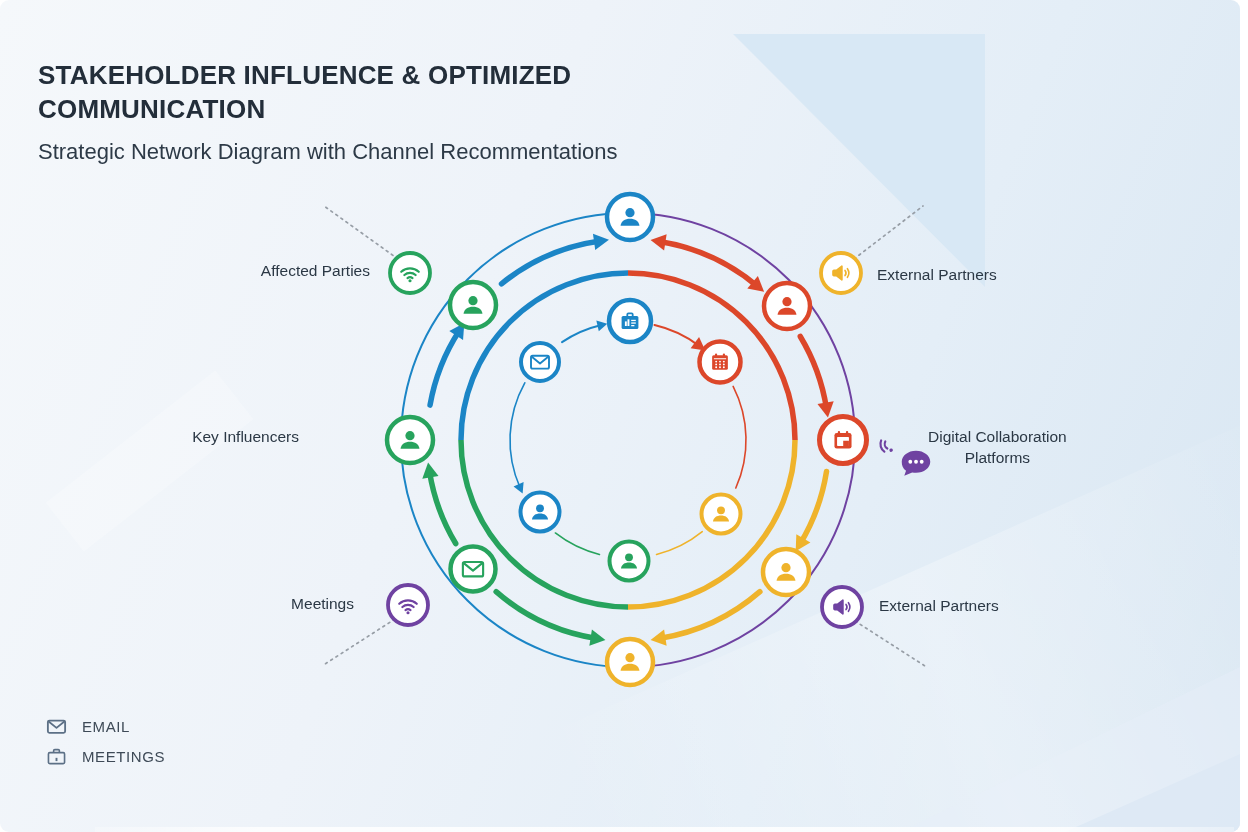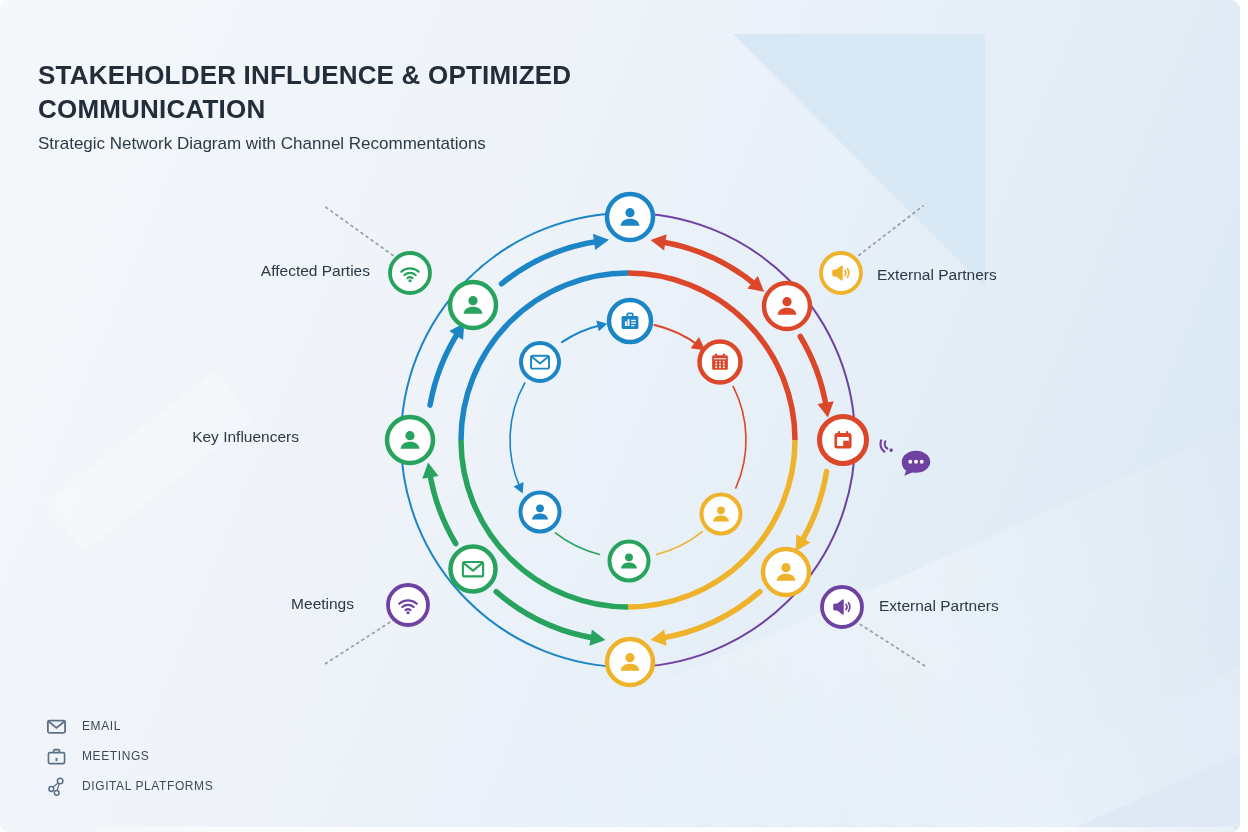--- a/index.html
+++ b/index.html
@@ -13,38 +13,38 @@
   .bg-chev-left{position:absolute;left:42px;top:430px;width:215px;height:62px;
     background:rgba(255,255,255,.22);transform:rotate(-38deg);}
   .bg-sheen{position:absolute;left:560px;top:560px;width:820px;height:300px;
     background:linear-gradient(90deg,rgba(255,255,255,0),rgba(255,255,255,.3) 50%,rgba(255,255,255,0));
     transform:rotate(-24deg);}
   .bottom-strip{position:absolute;left:95px;right:6px;bottom:0;height:5px;
     background:linear-gradient(90deg,rgba(255,255,255,.25),rgba(255,255,255,.85) 15%,rgba(255,255,255,.85) 85%,rgba(255,255,255,.3));}
   #diagram{position:absolute;left:0;top:0;}
   .title{position:absolute;left:38px;top:42px;width:640px;font-size:26px;font-weight:bold;
     letter-spacing:.2px;color:#232e3a;line-height:1.28;}
-  .subtitle{position:absolute;left:38px;top:117px;font-size:17px;color:#2d3a47;}
+  .subtitle{position:absolute;left:38px;top:117px;font-size:22px;color:#2d3a47;}
   .label{position:absolute;font-size:15.5px;color:#2b3845;white-space:nowrap;line-height:20px;}
   .lab-affected{right:870px;top:261px;}
   .lab-key{right:941px;top:427px;}
   .lab-meetings{right:886px;top:594px;}
   .lab-ext-top{left:877px;top:265px;}
   .lab-digital{left:928px;top:426px;text-align:center;line-height:21px;}
   .lab-ext-bottom{left:879px;top:596px;}
   .center-legend{position:absolute;left:548px;top:423px;display:grid;
     grid-template-columns:88px 28px 70px;line-height:21px;font-size:15.5px;color:#2b3845;}
   .cl-right{text-align:right;}
   .cl-dot-cell{display:flex;align-items:center;justify-content:center;}
   .cl-dot{width:9px;height:9px;border-radius:50%;display:inline-block;}
   .cl-left{text-align:center;}
   .bottom-legend{position:absolute;left:45px;top:711px;}
   .leg-row{display:flex;align-items:center;height:30px;}
   .leg-icon{width:23px;height:23px;color:#5c7086;margin-right:14px;flex:0 0 auto;}
-  .leg-label{font-size:12px;letter-spacing:.6px;color:#3e4a57;}
+  .leg-label{font-size:15px;letter-spacing:.6px;color:#3e4a57;}
 </style>
 </head>
 <body>
 
 <div class="canvas">
 
   <div class="bg-tri-tr"></div>
   <div class="bg-shape-br"></div>
   <div class="bg-chev-left"></div>
   <div class="bg-sheen"></div>
@@ -245,37 +245,35 @@
       </g>
     </svg>
 
   <h1 class="title">STAKEHOLDER INFLUENCE &amp; OPTIMIZED COMMUNICATION</h1>
   <p class="subtitle">Strategic Network Diagram with Channel Recommentations</p>
 
   <div class="label lab-affected">Affected Parties</div>
   <div class="label lab-key">Key Influencers</div>
   <div class="label lab-meetings">Meetings</div>
   <div class="label lab-ext-top">External Partners</div>
+  <div class="label lab-digital">
+    <div>Digital Collaboration</div>
+    <div>Platforms</div>
+  </div>
   <div class="label lab-ext-bottom">External Partners</div>
 
 
   <div class="bottom-legend">
     <div class="leg-row">
       <svg class="leg-icon" viewBox="0 0 24 24">
           <use href="#sym-envelope"></use>
         </svg>
       <span class="leg-label">EMAIL</span>
     </div>
     <div class="leg-row">
       <svg class="leg-icon" viewBox="0 0 24 24">
           <use href="#sym-briefcase"></use>
         </svg>
       <span class="leg-label">MEETINGS</span>
     </div>
-    <div class="leg-row">
-      <svg class="leg-icon" viewBox="0 0 24 24">
-          <use href="#sym-network"></use>
-        </svg>
-      <span class="leg-label">DIGITAL PLATFORMS</span>
-    </div>
   </div>
 
 </div>
 
 </body></html>

